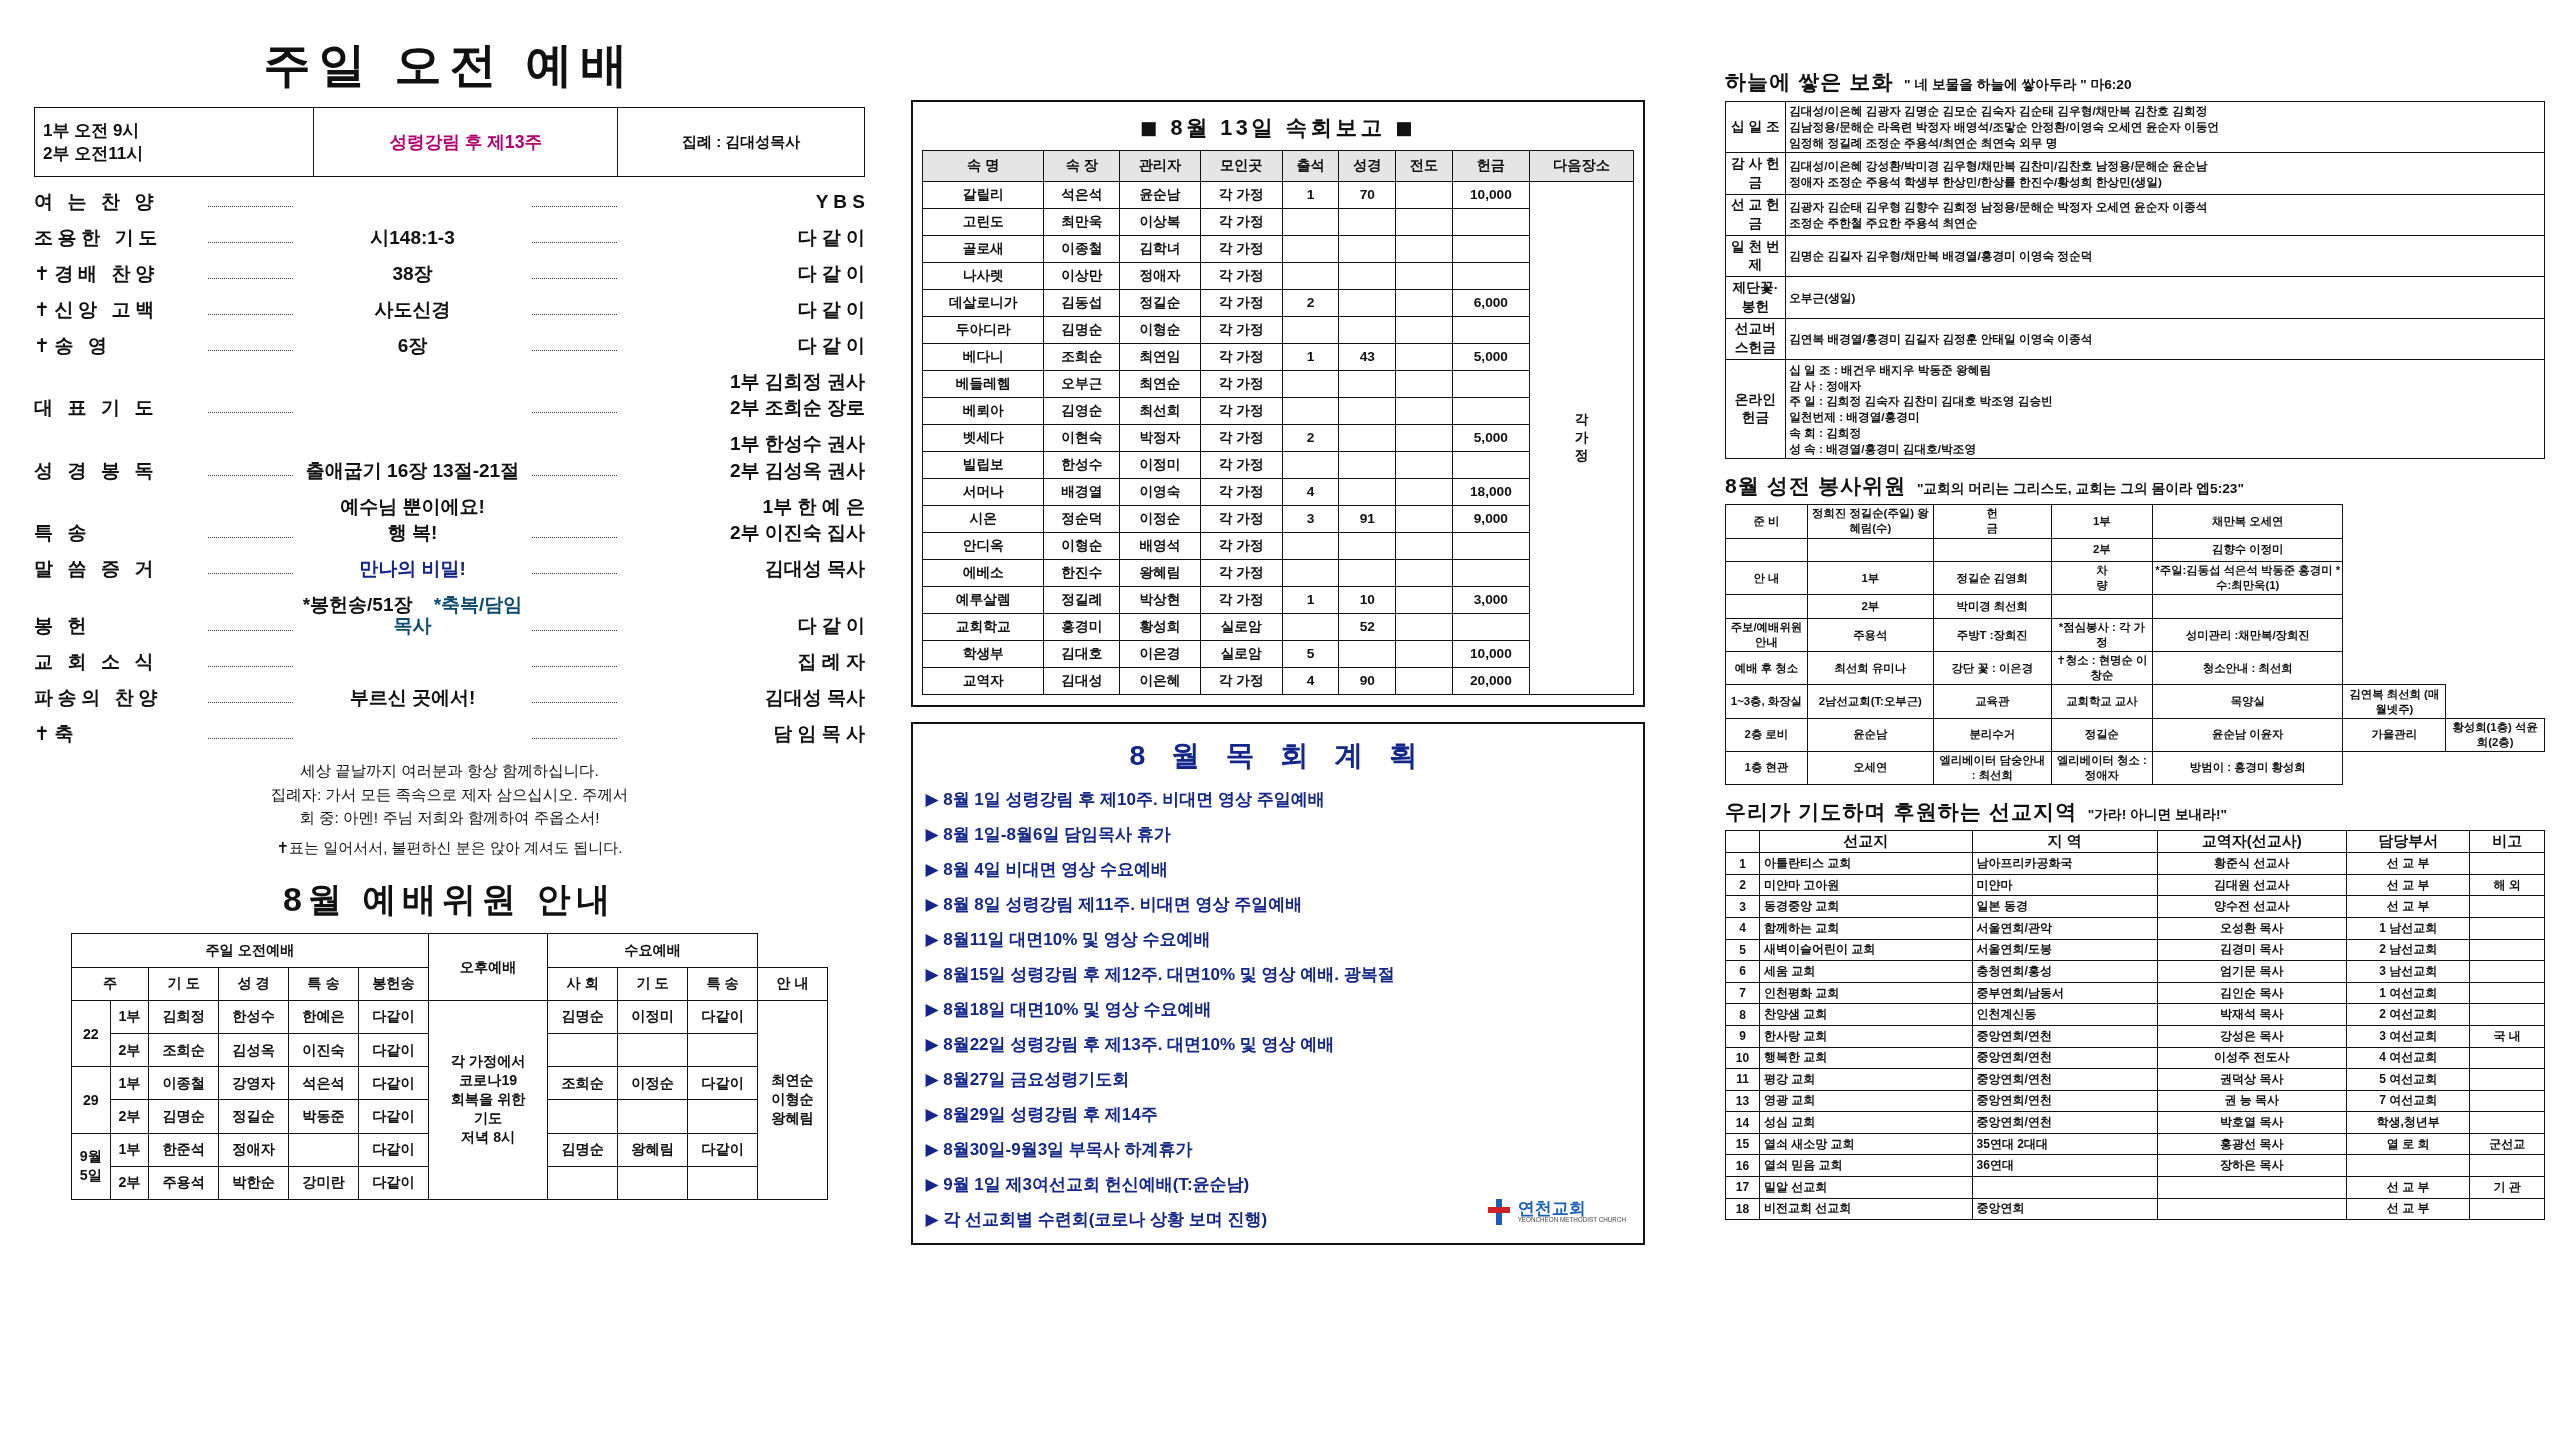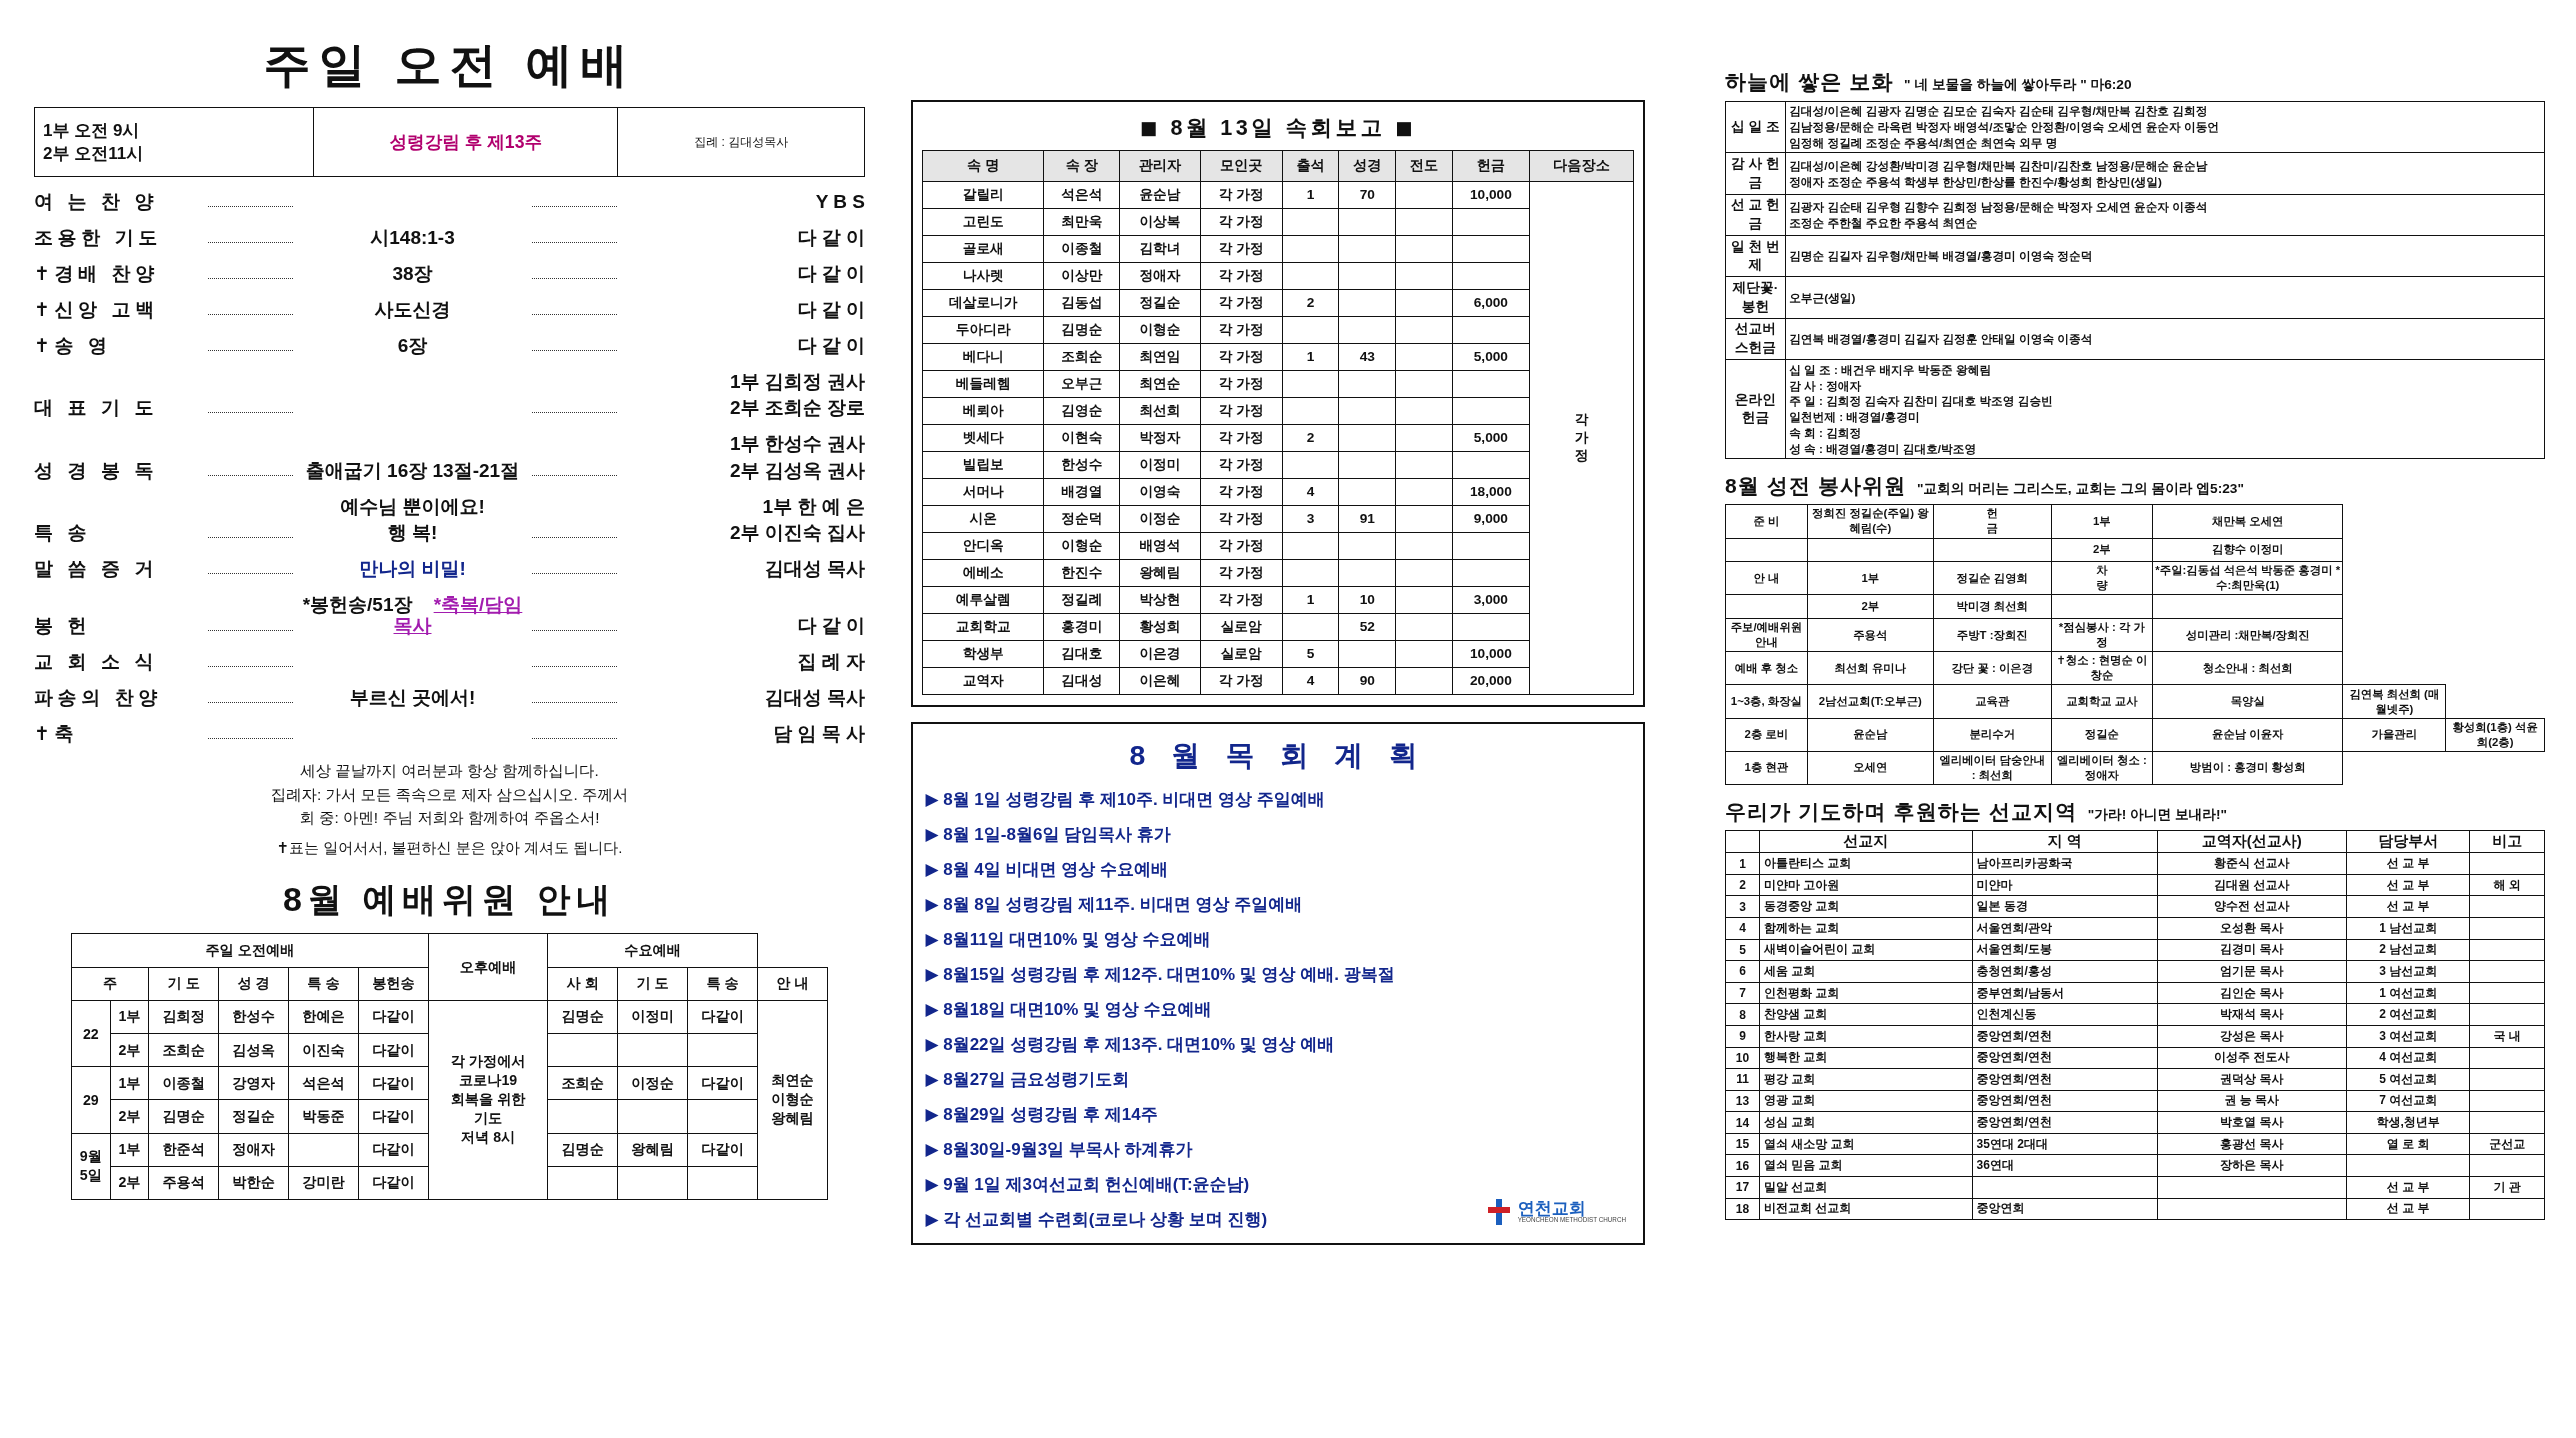--- a/index.html
+++ b/index.html
@@ -8,29 +8,29 @@
   .col{position:absolute;}
   
   table{border-collapse:collapse;}
   td,th{border:1.1px solid #111;padding:1.1px 2.3px;font-size:15px;text-align:center;vertical-align:middle;font-weight:600;}
   
   #leftcol{left:34px;top:34px;width:831px;}
   .bigtitle{font-size:47px;font-weight:bold;letter-spacing:8px;text-align:center;margin:0 0 10.2px 0;}
   .svcbox{border:1.7px solid #111;display:flex;align-items:stretch;height:68px;}
   .svcbox .c1{width:33%;display:flex;flex-direction:column;justify-content:center;padding-left:8px;font-size:17px;font-weight:600;border-right:1.7px solid #111;}
   .svcbox .c2{width:37%;display:flex;align-items:center;justify-content:center;font-size:17.6px;font-weight:bold;color:#b1006e;border-right:1.7px solid #111;}
-  .svcbox .c3{width:30%;display:flex;align-items:center;justify-content:center;font-size:12px;font-weight:400;}
+  .svcbox .c3{width:30%;display:flex;align-items:center;justify-content:center;font-size:15px;font-weight:700;}
   .ordlist{margin-top:15px;}
   .ordrow{display:flex;align-items:flex-end;font-size:19px;font-weight:600;margin-bottom:15px;line-height:1.1;}
   .ordrow .lbl{width:171px;letter-spacing:4.6px;white-space:nowrap;}
   .ordrow .dots{flex:0 0 auto;width:85px;border-bottom:1.7px dotted #333;margin:0 3.4px 5.7px 3.4px;height:10.2px;}
   .ordrow .mid{flex:1;text-align:center;}
   .ordrow .rgt{width:245px;text-align:right;white-space:nowrap;}
   .sub2{display:flex;flex-direction:column;gap:5.7px;}
-  .pink{color:#a21caf;text-decoration:underline;}
+  .pink{color:#0c4a6e;}
   .blue{color:#12268c;}
   .note{font-size:15.4px;line-height:1.5;text-align:center;margin-top:2.3px;}
   .note .ind{display:block;}
   .footnote{font-size:15px;text-align:center;margin-top:10.2px;}
   .hdr2{font-size:34px;font-weight:bold;text-align:center;letter-spacing:5.7px;margin:19.4px 0 10.2px 0;}
   #worshipcomm{width:757px;margin:0 auto;}
   #worshipcomm td{font-size:14.2px;height:31px;padding:0.6px 1.1px;}
   
   #midcol{left:911px;top:100px;width:734px;}
   .panel{border:2.3px solid #111;padding:8px 9px 10.2px 9px;}

